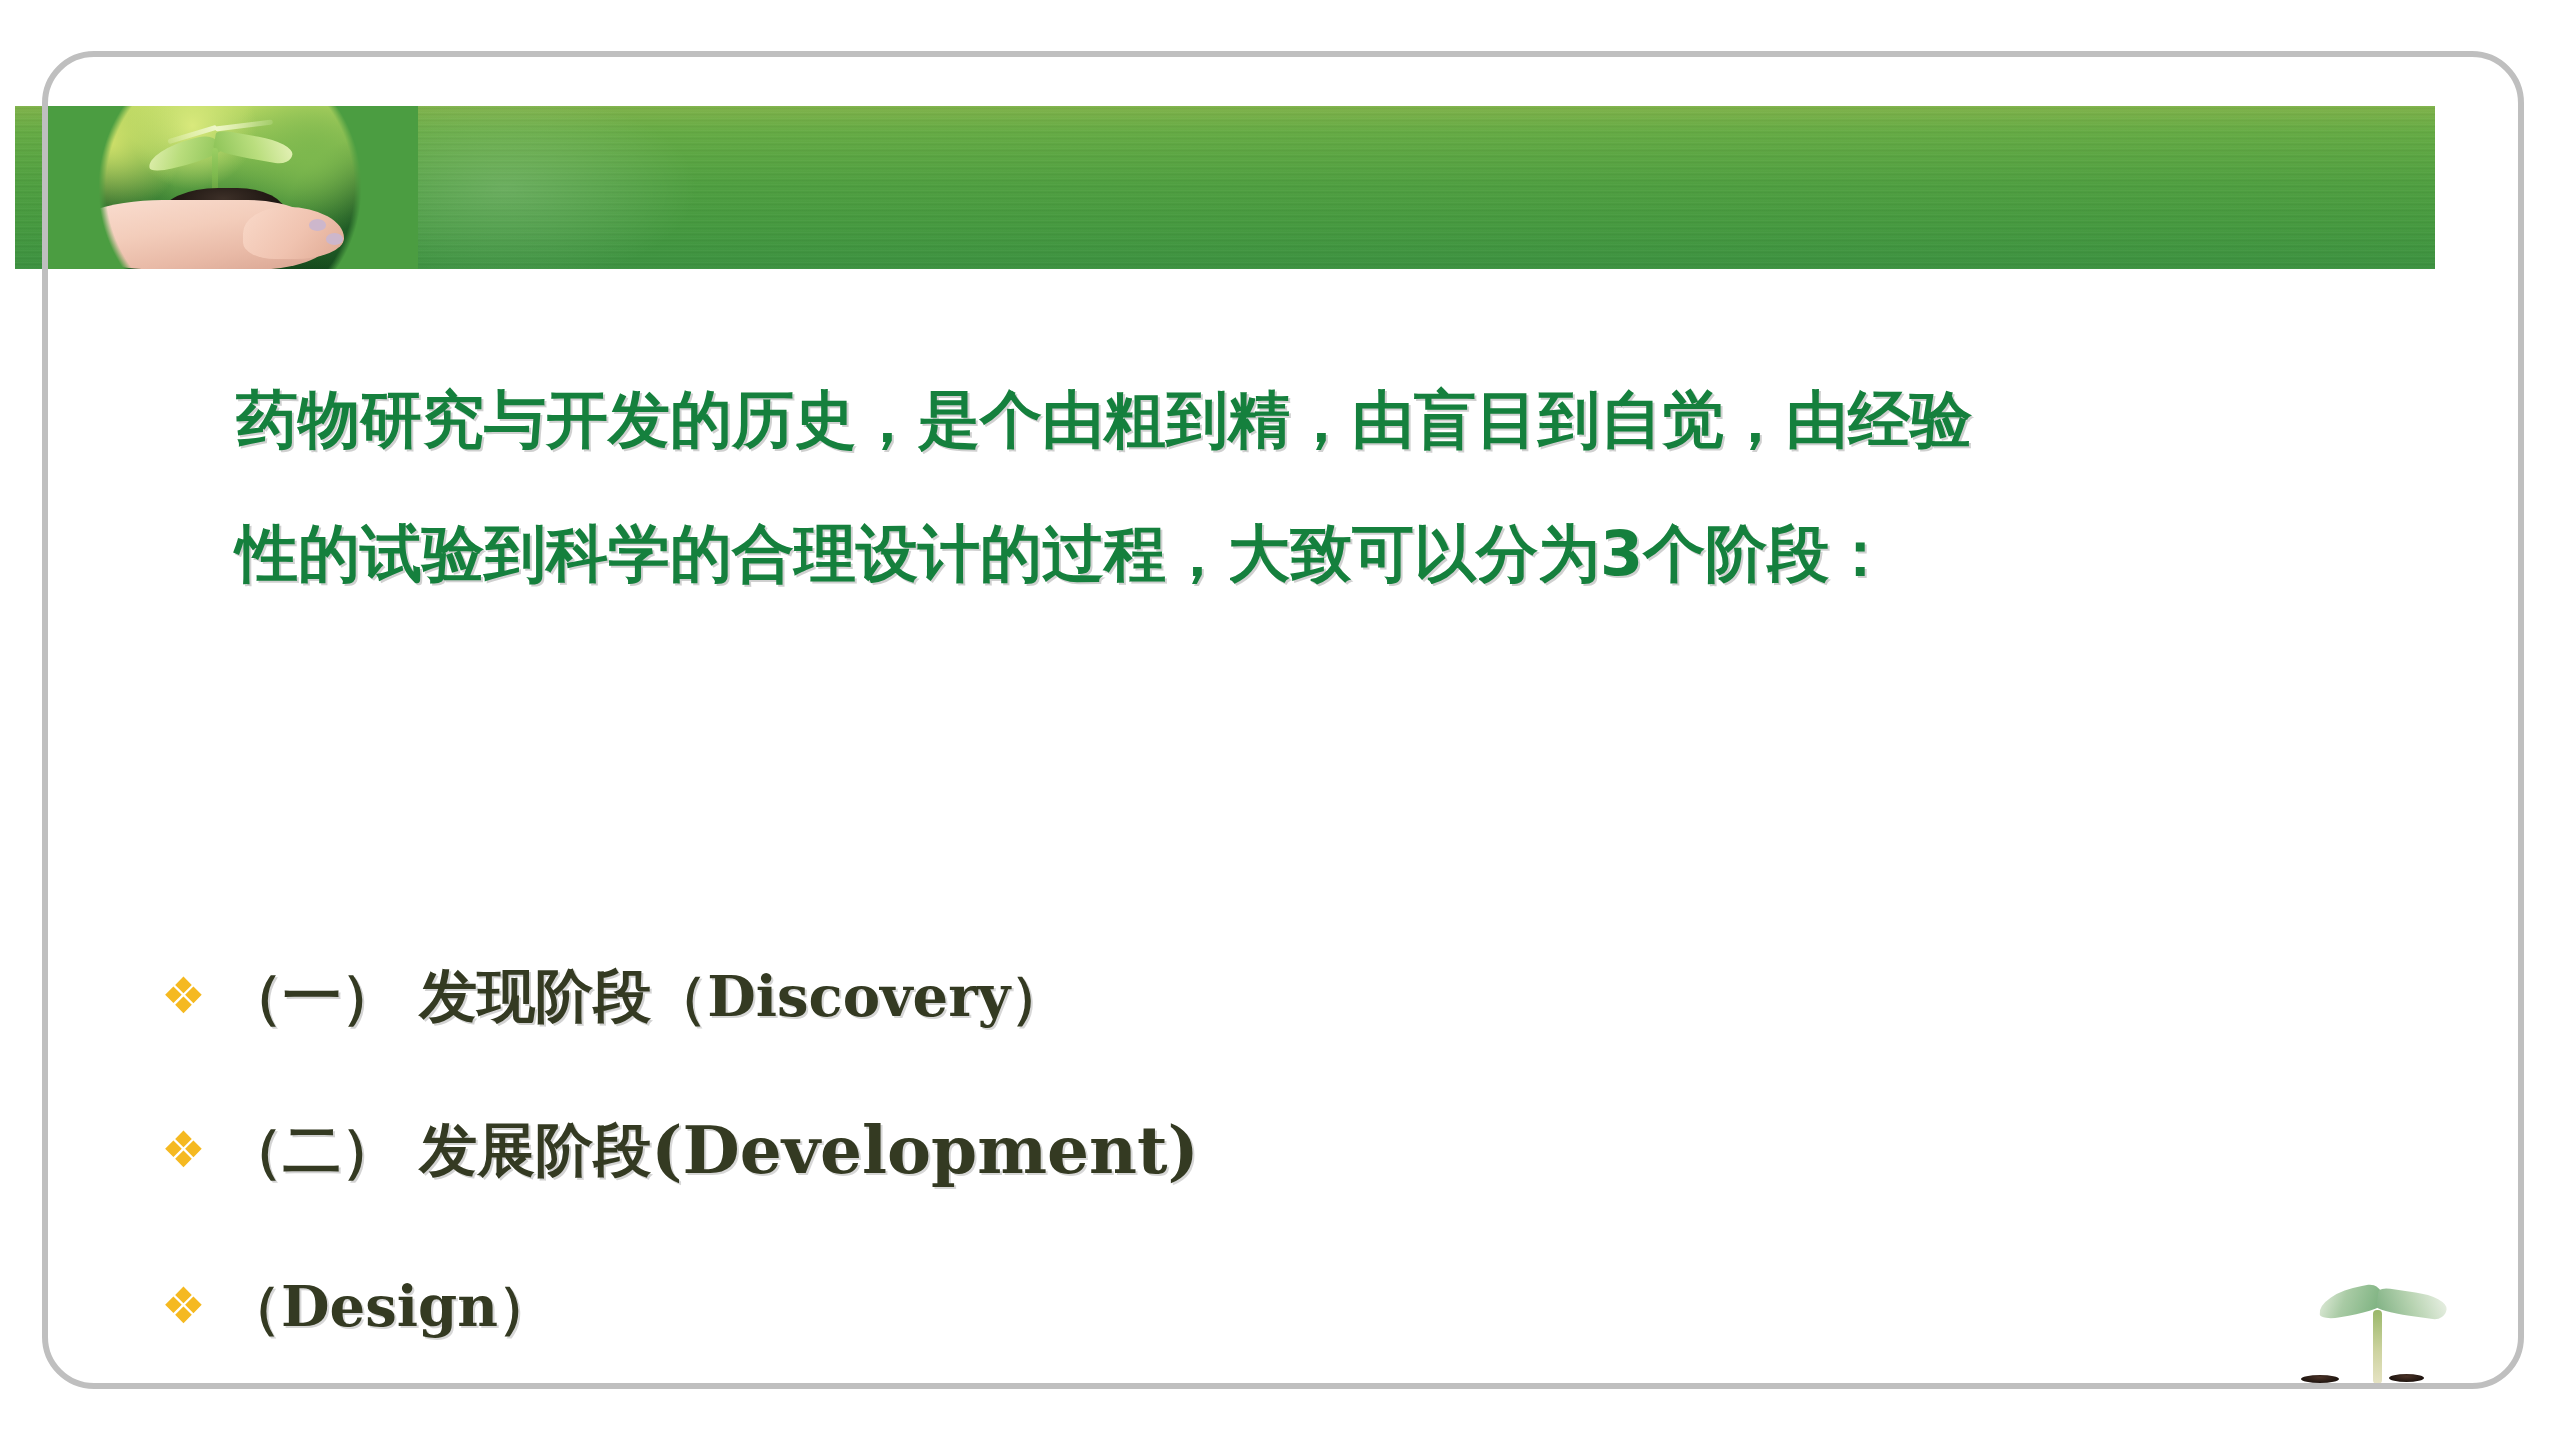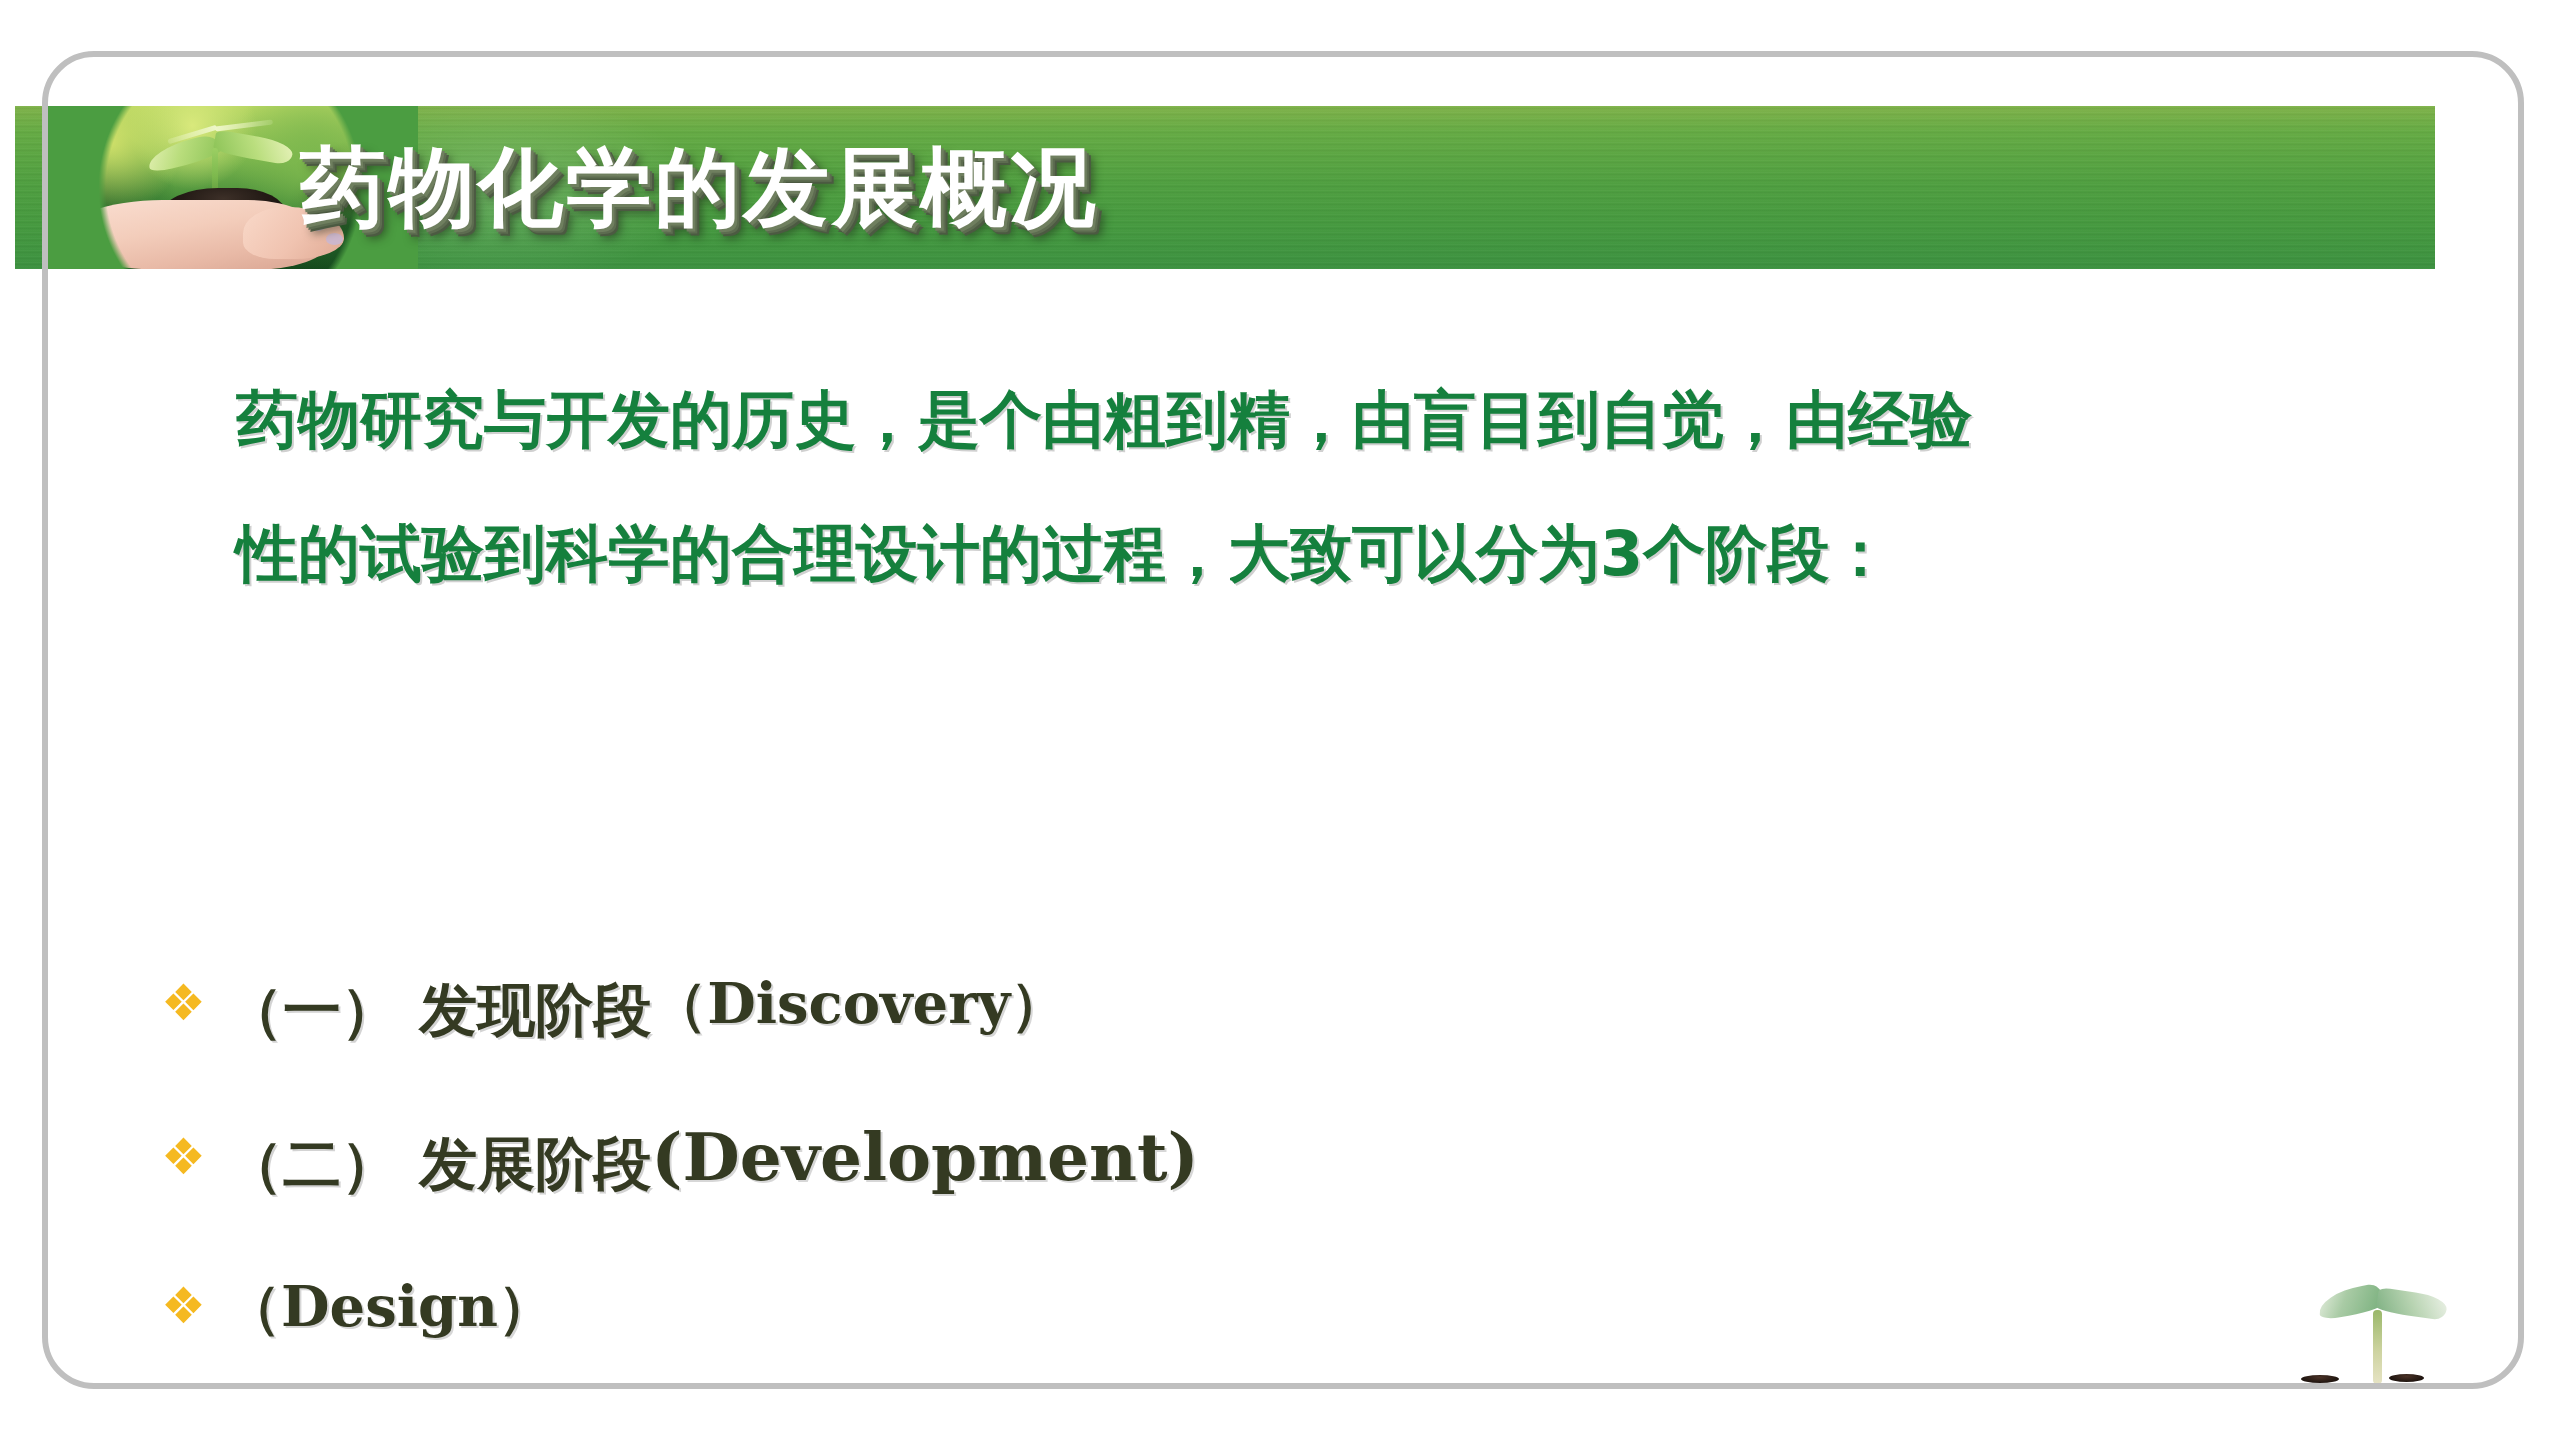--- a/index.html
+++ b/index.html
@@ -250,21 +250,20 @@
     line-height: 74px;
     text-align: left;
   }
   .bullet-cn {
     color: #343a22;
     font-family: "DejaVu Sans", "Liberation Sans", sans-serif;
     font-weight: 700;
     font-size: 58px;
     line-height: 74px;
     text-shadow: 2px 2px 0 rgba(175,175,175,0.55);
-    margin-top: 14px;
   }
   .bullet-en {
     color: #343a22;
     font-family: "DejaVu Serif", "Liberation Serif", serif;
     font-weight: 700;
     line-height: 74px;
     margin-left: 0;
     text-shadow: 2px 2px 0 rgba(175,175,175,0.5);
   }
   .bullet-en.size-lg { font-size: 56px; }
@@ -329,21 +328,20 @@
         <div class="sprout-stem"></div>
         <div class="soil"></div>
         <div class="hand"></div>
         <div class="hand-fingers"></div>
         <div class="nail" style="left:267px; top:113px;"></div>
         <div class="nail" style="left:284px; top:127px;"></div>
       </div>
       <div id="header-photo-mask"></div>
     </div>
 
-    <div id="header-title">药物化学的发展概况</div>
   </div>
 
   <div id="body">
 
     <div class="para" id="para-line-1">药物研究与开发的历史，是个由粗到精，由盲目到自觉，由经验</div>
 
     <div class="para" id="para-line-2">性的试验到科学的合理设计的过程，大致可以分为3个阶段：</div>
 
     <div class="bullet-row" id="bullet-0">
       <span class="bullet-marker">❖</span>

